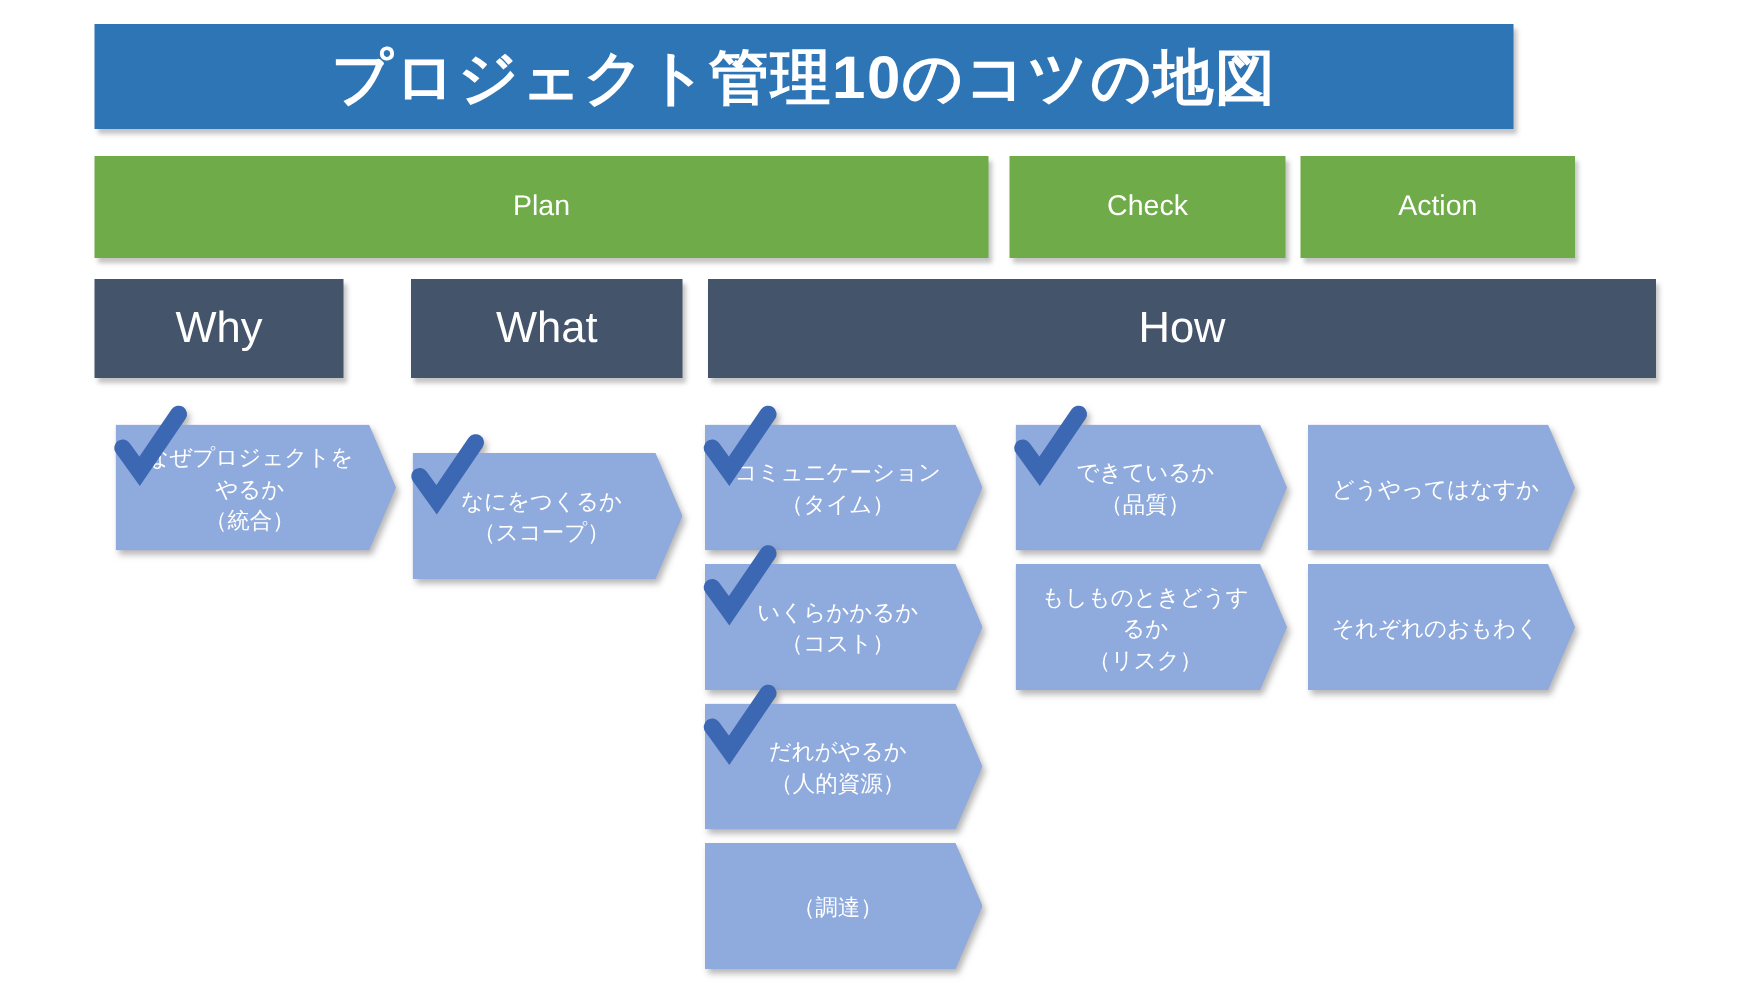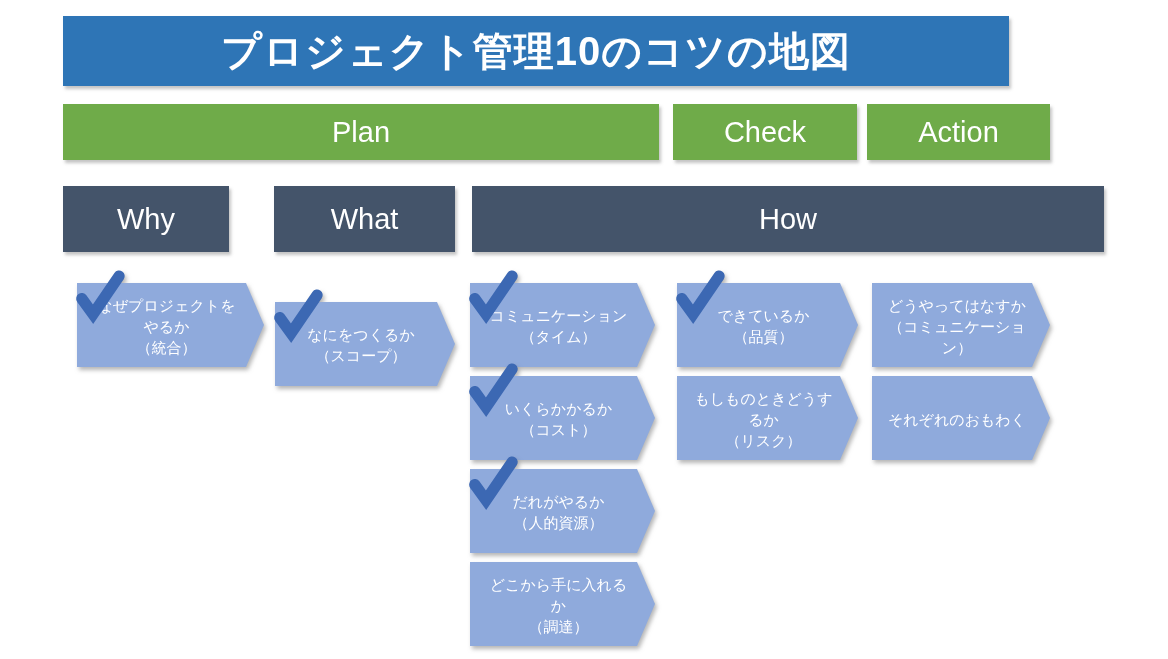--- a/index.html
+++ b/index.html
@@ -23,21 +23,21 @@
   .band {
     display: flex; align-items: center; justify-content: center;
     color: var(--text-light);
     box-shadow: 2px 3px 3px rgba(125,125,125,0.45);
   }
   .title-band {
     background: var(--title-bar);
     left: 63px; top: 16px; width: 946px; height: 70px;
     font-size: 40px; font-weight: 600; letter-spacing: 1px;
   }
-  .phase-band { background: var(--phase); top: 104px; height: 56px; font-size: 29px; }
+  .phase-band { background: var(--phase); top: 104px; height: 68px; font-size: 19px; }
   .question-band { background: var(--question); top: 186px; height: 66px; font-size: 29px; }
 
   .phase-plan   { left: 63px;  width: 596px; }
   .phase-check  { left: 673px; width: 184px; }
   .phase-action { left: 867px; width: 183px; }
 
   .q-why  { left: 63px;  width: 166px; }
   .q-what { left: 274px; width: 181px; }
   .q-how  { left: 472px; width: 632px; }
 
@@ -153,21 +153,20 @@
   <div class="tip-shape">
     <span>できているか</span>
     <span>（品質）</span>
   </div>
 </div>
 
 <div class="tip row-1 col-5">
 
   <div class="tip-shape">
     <span>どうやってはなすか</span>
-    <span>（コミュニケーション）</span>
   </div>
 </div>
 
 <div class="tip row-2 col-3">
   <span class="check-mark">
     <svg viewBox="0 0 60 60">
         <path d="M9 33 L22 51 L52 7"></path>
       </svg>
   </span>
   <div class="tip-shape">
@@ -199,16 +198,15 @@
   </span>
   <div class="tip-shape">
     <span>だれがやるか</span>
     <span>（人的資源）</span>
   </div>
 </div>
 
 <div class="tip row-4 col-3">
 
   <div class="tip-shape">
-    <span>どこから手に入れるか</span>
     <span>（調達）</span>
   </div>
 </div>
 
 </body></html>

